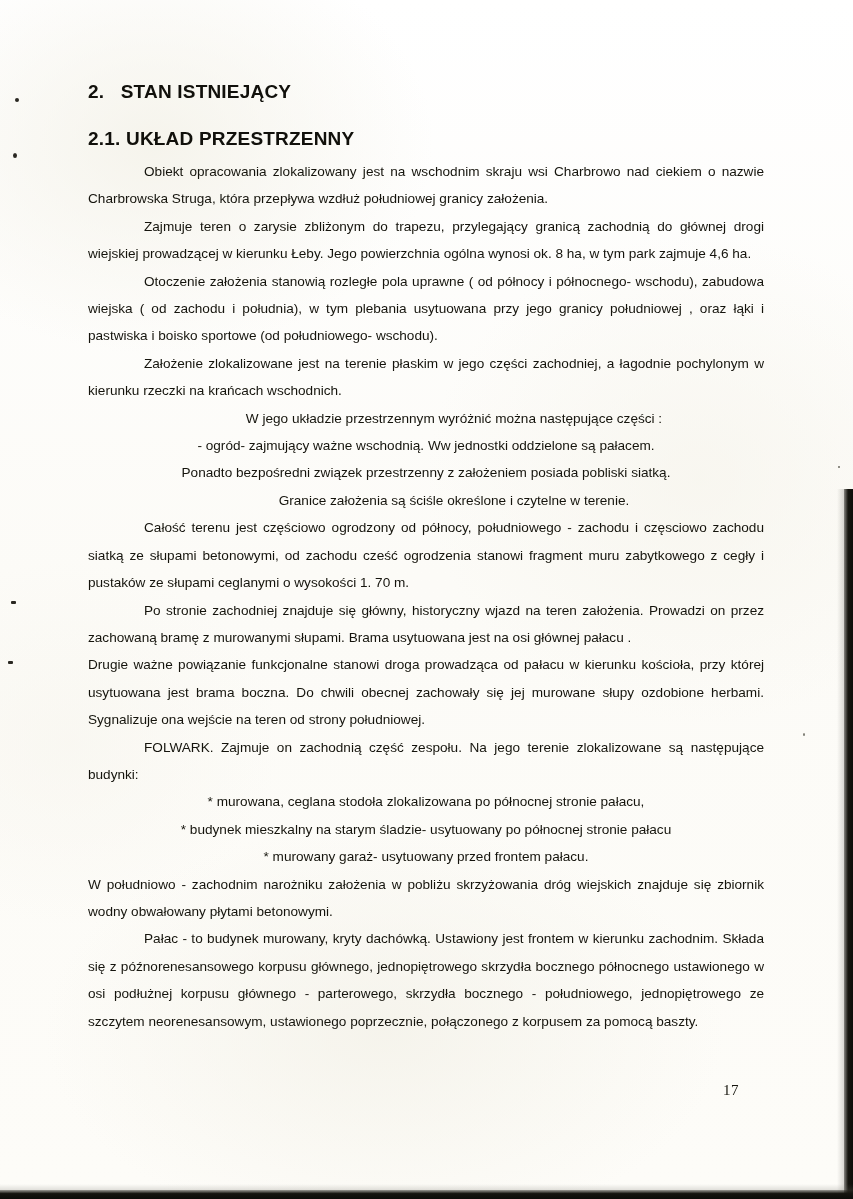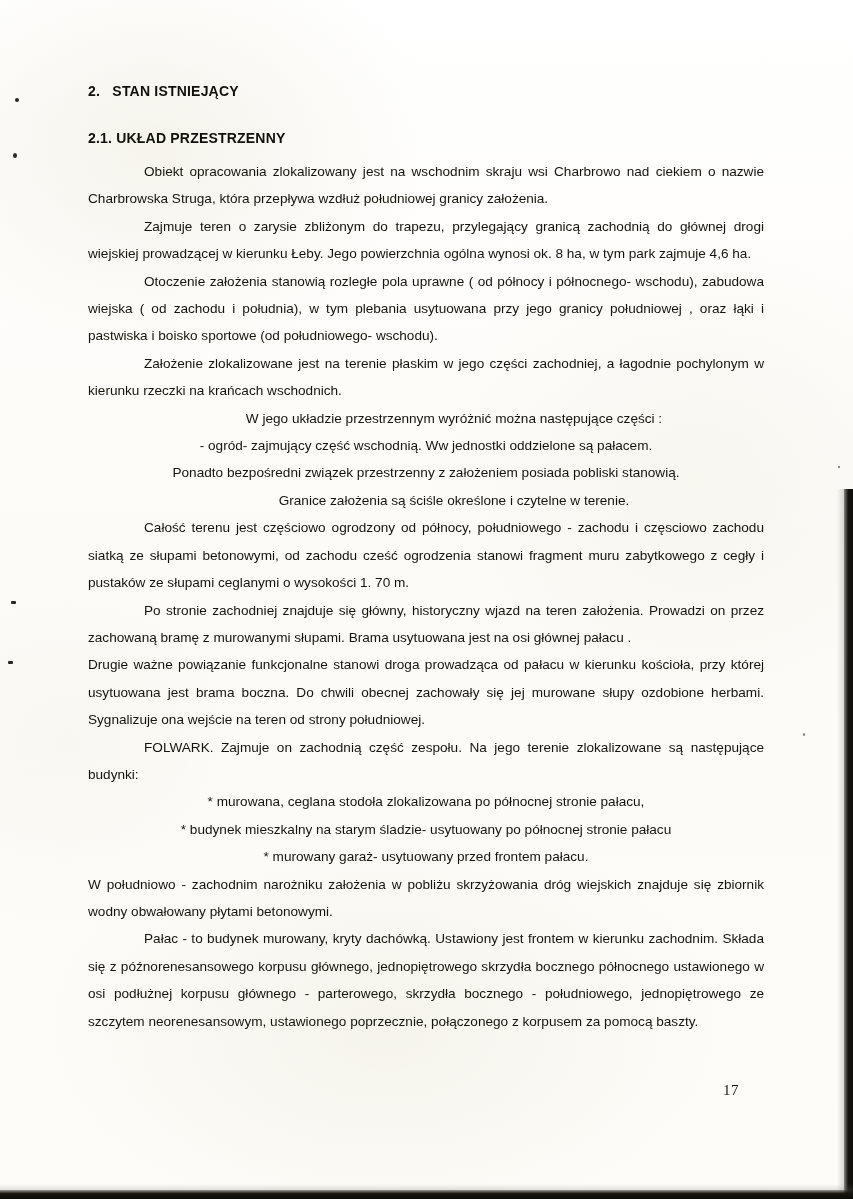--- a/index.html
+++ b/index.html
@@ -77,21 +77,21 @@
   }
 
   
   .content {
     position: absolute;
     left: 88px;
     top: 78px;
     width: 676px;
   }
   .heading {
-    font-size: 14px;
+    font-size: 19px;
     font-weight: bold;
     color: #15140f;
     letter-spacing: .2px;
     line-height: 27px;
     margin: 0;
     white-space: pre;
   }
   .heading.h-main { margin-bottom: 1px; }
   .heading.h-sub  { margin-bottom: 6px; margin-top: 20px; }
 
@@ -140,22 +140,22 @@
 
     <div class="heading h-main"><span>2.</span>&nbsp;&nbsp;&nbsp;<span>STAN ISTNIEJĄCY</span></div>
 
     <div class="heading h-sub">2.1. UKŁAD PRZESTRZENNY</div>
 
     <p class="para indent">Obiekt opracowania zlokalizowany jest na wschodnim skraju wsi Charbrowo nad ciekiem o nazwie Charbrowska Struga, która przepływa wzdłuż południowej granicy założenia.</p>
     <p class="para indent">Zajmuje teren o zarysie zbliżonym do trapezu, przylegający granicą zachodnią do głównej drogi wiejskiej prowadzącej w kierunku Łeby. Jego powierzchnia ogólna wynosi ok. 8 ha, w tym park zajmuje 4,6 ha.</p>
     <p class="para indent">Otoczenie założenia stanowią rozległe pola uprawne ( od północy i północnego- wschodu), zabudowa wiejska ( od zachodu i południa),   w tym   plebania usytuowana przy jego granicy południowej , oraz łąki i pastwiska i boisko sportowe (od południowego- wschodu).</p>
     <p class="para indent">Założenie zlokalizowane jest na terenie płaskim w jego części zachodniej, a łagodnie pochylonym w kierunku rzeczki na krańcach wschodnich.</p>
     <p class="para indent last-left">W jego układzie przestrzennym  wyróżnić można następujące części :</p>
-    <p class="para noindent last-left">- ogród- zajmujący część wschodnią. Ww jednostki oddzielone są pałacem.</p>
-    <p class="para noindent last-left">Ponadto bezpośredni związek przestrzenny z założeniem posiada pobliski stanowią.</p>
+    <p class="para noindent last-left">- ogród- zajmujący ważne wschodnią. Ww jednostki oddzielone są pałacem.</p>
+    <p class="para noindent last-left">Ponadto bezpośredni związek przestrzenny z założeniem posiada pobliski siatką.</p>
     <p class="para indent last-left">Granice założenia są ściśle określone i czytelne w terenie.</p>
     <p class="para indent">Całość terenu jest częściowo ogrodzony od północy, południowego - zachodu i częsciowo zachodu siatką ze słupami betonowymi, od zachodu cześć ogrodzenia stanowi fragment muru zabytkowego z cegły i pustaków ze słupami ceglanymi o wysokości 1. 70 m.</p>
     <p class="para indent">Po stronie zachodniej znajduje się  główny, historyczny wjazd na teren założenia. Prowadzi on przez zachowaną bramę z murowanymi słupami. Brama usytuowana jest na osi głównej pałacu .</p>
     <p class="para noindent">Drugie ważne powiązanie funkcjonalne stanowi droga prowadząca od pałacu w kierunku kościoła, przy której usytuowana jest brama boczna. Do chwili obecnej zachowały się jej murowane słupy ozdobione herbami. Sygnalizuje ona wejście na teren od strony południowej.</p>
     <p class="para indent">FOLWARK. Zajmuje on zachodnią część   zespołu. Na jego terenie zlokalizowane są następujące budynki:</p>
     <p class="para noindent last-left">* murowana, ceglana stodoła zlokalizowana po północnej stronie pałacu,</p>
     <p class="para noindent last-left">* budynek mieszkalny na starym śladzie- usytuowany po północnej stronie pałacu</p>
     <p class="para noindent last-left">* murowany garaż- usytuowany przed frontem pałacu.</p>
     <p class="para noindent"> W południowo - zachodnim narożniku założenia w pobliżu skrzyżowania dróg wiejskich znajduje się zbiornik wodny obwałowany płytami betonowymi.</p>
     <p class="para indent">Pałac - to budynek murowany, kryty dachówką. Ustawiony jest frontem w kierunku zachodnim. Składa się z późnorenesansowego korpusu głównego, jednopiętrowego skrzydła bocznego północnego ustawionego w osi podłużnej korpusu głównego - parterowego, skrzydła bocznego - południowego, jednopiętrowego ze szczytem neorenesansowym, ustawionego poprzecznie, połączonego z korpusem za pomocą baszty.</p>

